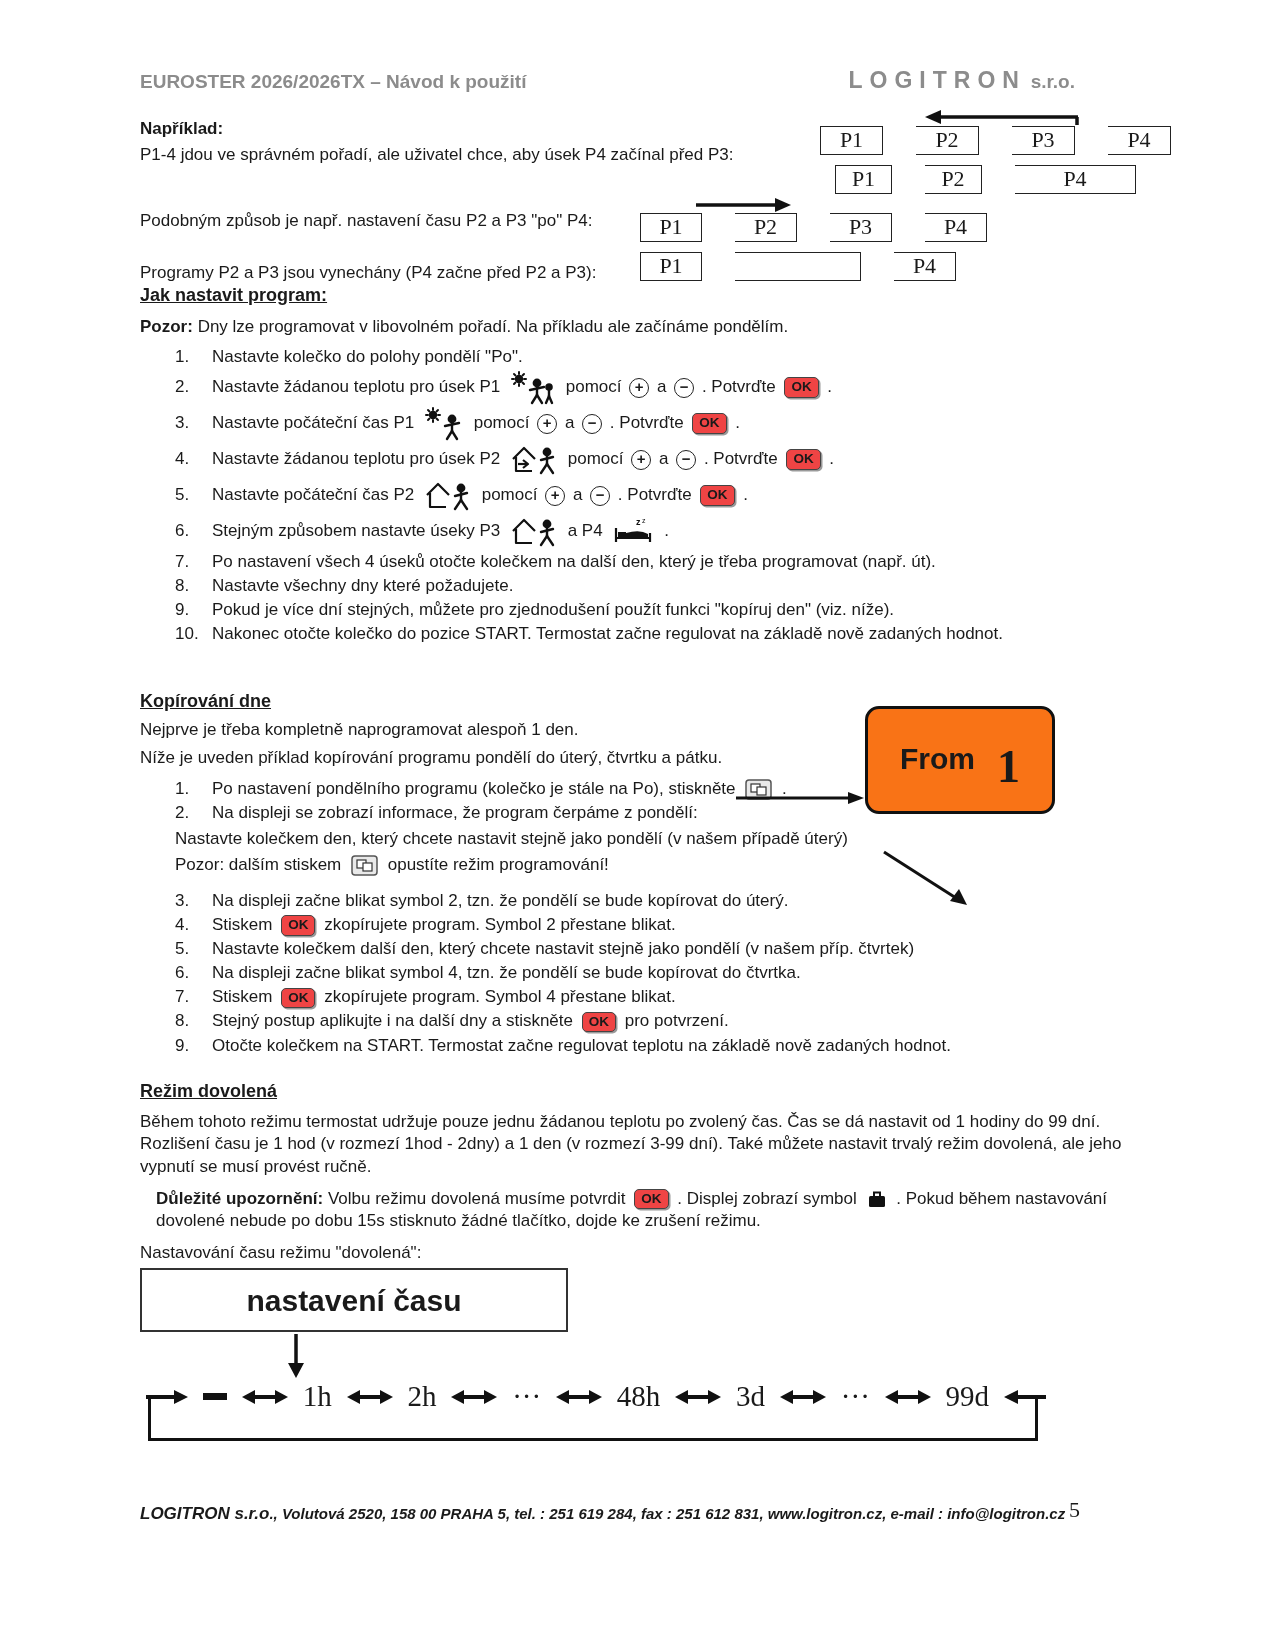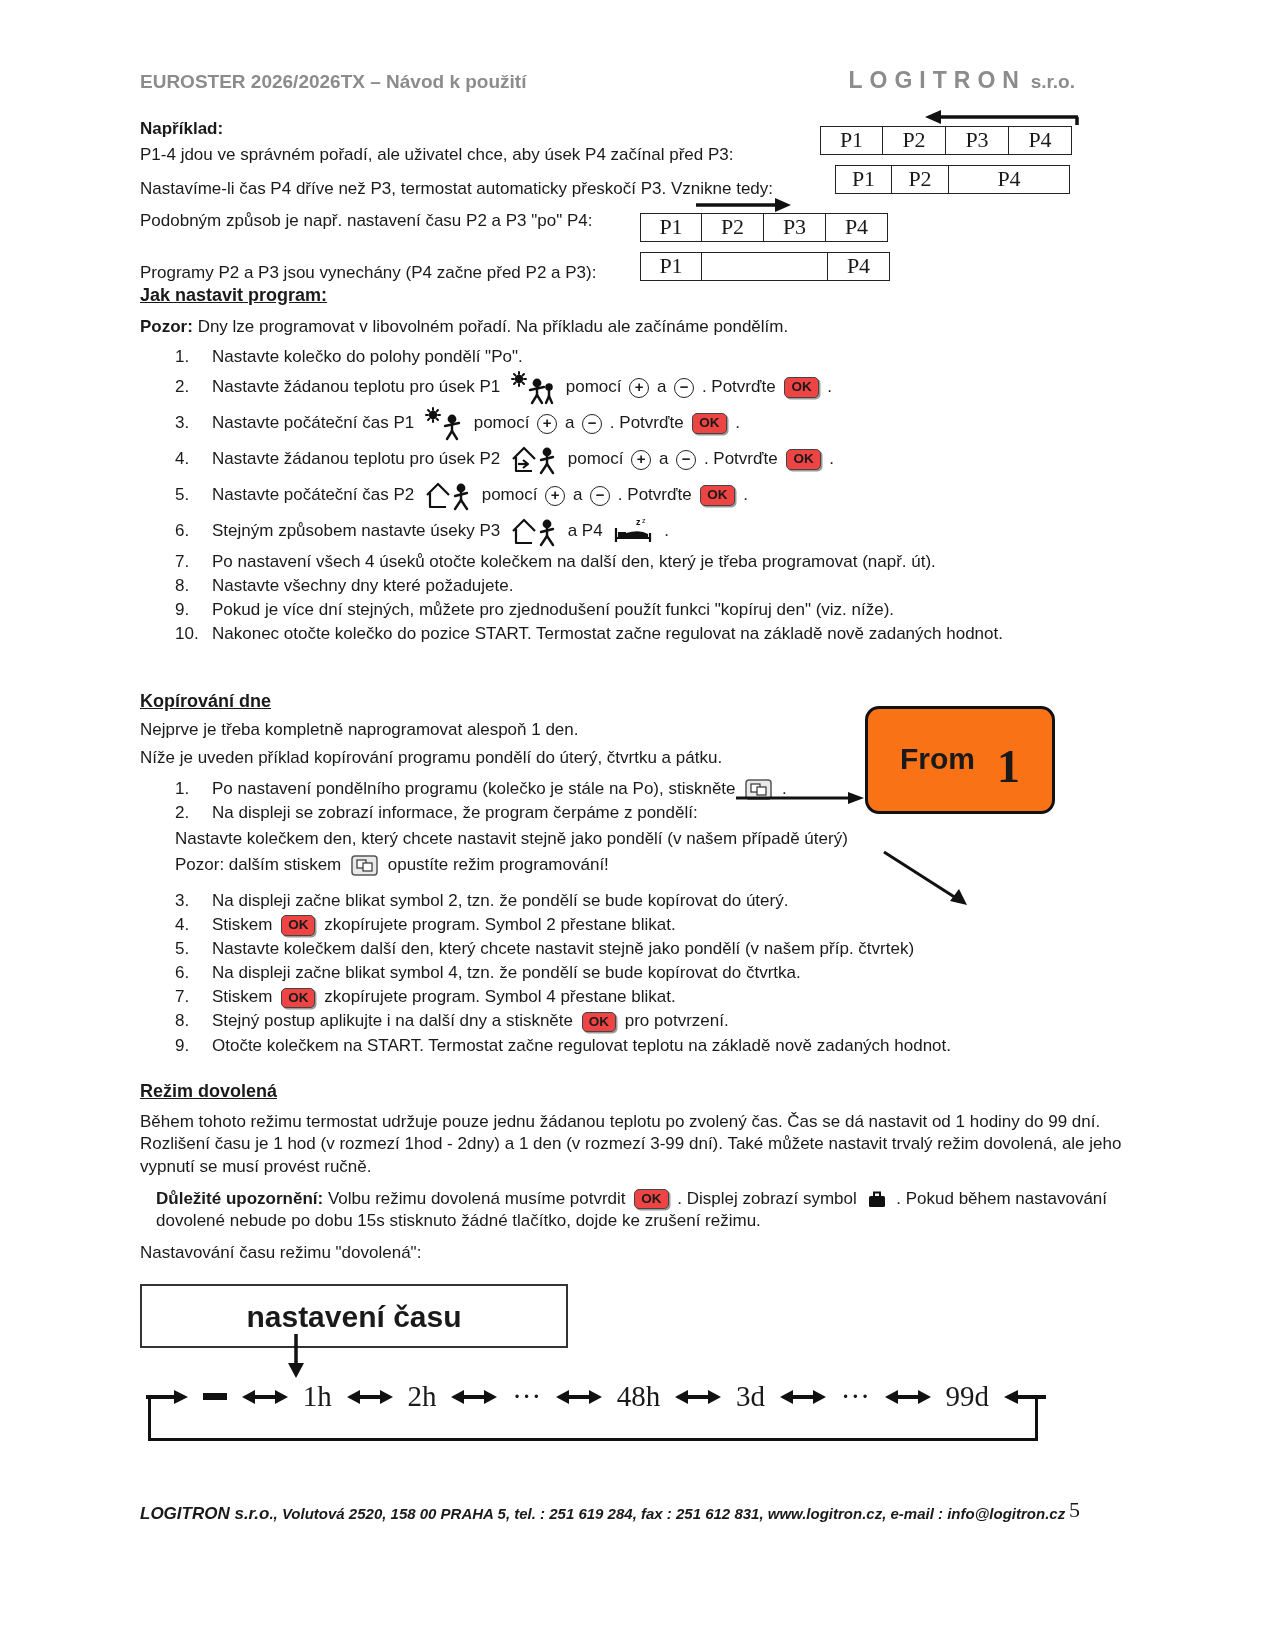--- a/index.html
+++ b/index.html
@@ -17,21 +17,21 @@
   .logo-main { font-size:23px; letter-spacing:7px; }
   .logo-suffix { font-size:19px; }
 
   
   .sec-ex { position:absolute; left:140px; top:118px; width:1005px; height:186px; }
   .ex-title { position:absolute; top:0; font-weight:bold; }
   .ex-l1 { position:absolute; top:26px; }
   .ex-l2 { position:absolute; top:60px; }
   .ex-l3 { position:absolute; top:92px; }
   .ex-l4 { position:absolute; top:144px; }
-  .ptable { position:absolute; display:flex; }
+  .ptable { position:absolute; display:flex;gap:33px; }
   .pcell { box-sizing:border-box; border:1.6px solid #222; height:29px;
     display:flex; align-items:center; justify-content:center;
     font-family:"Liberation Serif", serif; font-size:22px; background:#fff; }
   .pcell + .pcell { border-left:none; }
   .w63{width:63px} .w57{width:57px} .w120{width:121px} .w126{width:126px} .w62{width:62px}
   .t1 { left:680px; top:8px; }
   .t2 { left:695px; top:47px; }
   .t3 { left:500px; top:95px; }
   .t4 { left:500px; top:134px; }
   .arr1 { position:absolute; left:785px; top:-10px; }
@@ -82,21 +82,21 @@
 
   
   .sec-hol { position:absolute; left:140px; top:1080px; width:995px; line-height:1.3; }
   .sec-hol .h-under { margin-bottom:8px; }
   .hol-para { margin:0 0 10px; }
   .hol-imp { margin:0 16px 10px; }
   .hol-set { margin:0; }
 
   
   .sec-diag { position:absolute; left:140px; top:1268px; width:1005px; height:185px; }
-  .time-box { position:absolute; left:0; top:16px; box-sizing:border-box; width:428px; height:64px;
+  .time-box { position:absolute; left:0; top:0; box-sizing:border-box; width:428px; height:64px;
     border:2px solid #333; display:flex; align-items:center; justify-content:center;
     font-weight:bold; font-size:30px; background:#fff; }
   .down-arr { position:absolute; left:146px; top:66px; }
   .seq-row { position:absolute; left:6px; top:110px; width:900px;
     display:flex; align-items:center; justify-content:space-between; }
   .seq-label { font-family:"Liberation Serif", serif; font-size:29px; white-space:nowrap; }
   .seq-dash { display:inline-block; width:24px; height:7px; background:#111; color:transparent; overflow:hidden; font-size:7px; }
   .bracket { position:absolute; left:8px; top:127px; width:890px; height:46px;
     border:3px solid #111; border-top:none; box-sizing:border-box; }
 
@@ -116,21 +116,20 @@
     <div class="hdr-left">EUROSTER 2026/2026TX – Návod k použití</div>
     <div class="hdr-right">
       <span class="logo-main">LOGITRON</span>
       <span class="logo-suffix">s.r.o.</span>
     </div>
   </header>
 
   <section class="sec-ex">
     <div class="ex-title">Například:</div>
     <div class="ex-l1">P1-4 jdou ve správném pořadí, ale uživatel chce, aby úsek P4 začínal před  P3:</div>
-    <div class="ex-l2">Nastavíme-li čas P4 dříve než P3, termostat automaticky přeskočí P3. Vznikne tedy:</div>
     <div class="ex-l3">Podobným způsob je např. nastavení času P2 a P3 "po" P4:</div>
     <div class="ex-l4">Programy P2 a P3 jsou vynechány (P4 začne před P2 a P3):</div>
 
     <svg class="arr1" width="155" height="18" viewBox="0 0 155 18">
       <line x1="14" y1="9" x2="153" y2="9" stroke="#111" stroke-width="3.5"></line>
       <line x1="152" y1="9" x2="152" y2="17" stroke="#111" stroke-width="3.5"></line>
       <polygon points="0,9 16,2 16,16" fill="#111"></polygon>
     </svg>
 
     <div class="ptable t1">

